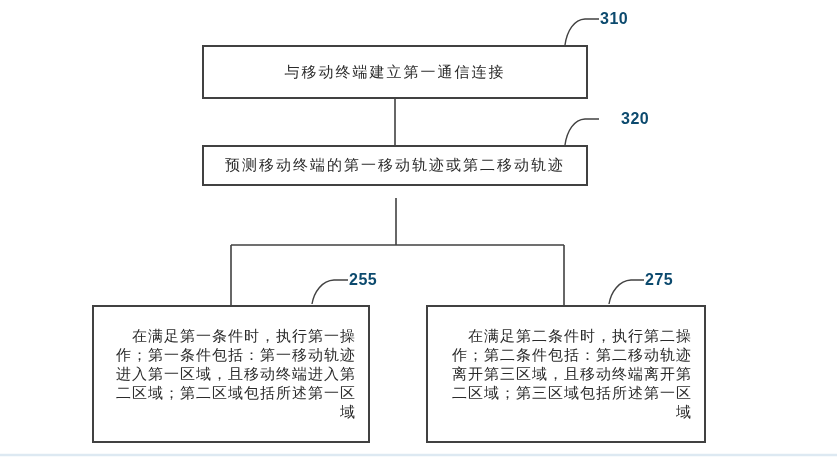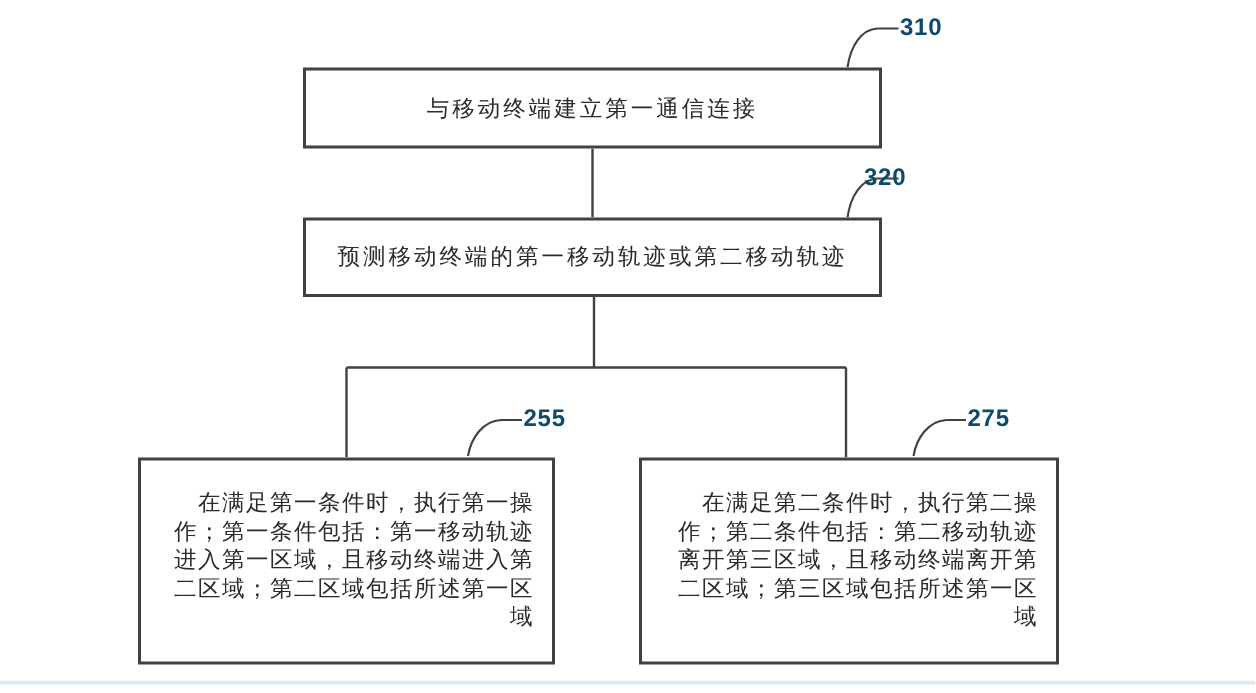--- a/index.html
+++ b/index.html
@@ -39,33 +39,33 @@
     letter-spacing: 2px;
     white-space: nowrap;
   }
   .flow-box.multi {
     font-size: 15px;
     line-height: 19px;
     letter-spacing: 1px;
     padding: 4px 12px;
   }
   .box-310 { left: 202px; top: 45px;  width: 386px; height: 54px; }
-  .box-320 { left: 202px; top: 145px; width: 386px; height: 53px; }
+  .box-320 { left: 202px; top: 145px; width: 386px; height: 41px; }
   .box-331 { left: 92px;  top: 305px; width: 278px; height: 138px; }
   .box-332 { left: 426px; top: 305px; width: 280px; height: 138px; }
   .ref-num {
     position: absolute;
     font-family: Liberation Sans, sans-serif;
     font-size: 16px;
     font-weight: 600;
     color: #0c4a6e;
     letter-spacing: 0.5px;
   }
   .num-310 { left: 600px; top: 10px; }
-  .num-320 { left: 576px; top: 110px; text-align: center; }
+  .num-320 { left: 621px; top: 110px; text-align: center; }
   .num-331 { left: 349px; top: 271px; }
   .num-332 { left: 645px; top: 271px; }
 </style>
 </head>
 <body>
 
 <div class="stage">
 
   <svg class="lines" viewBox="0 0 837 462" aria-hidden="true">
 

